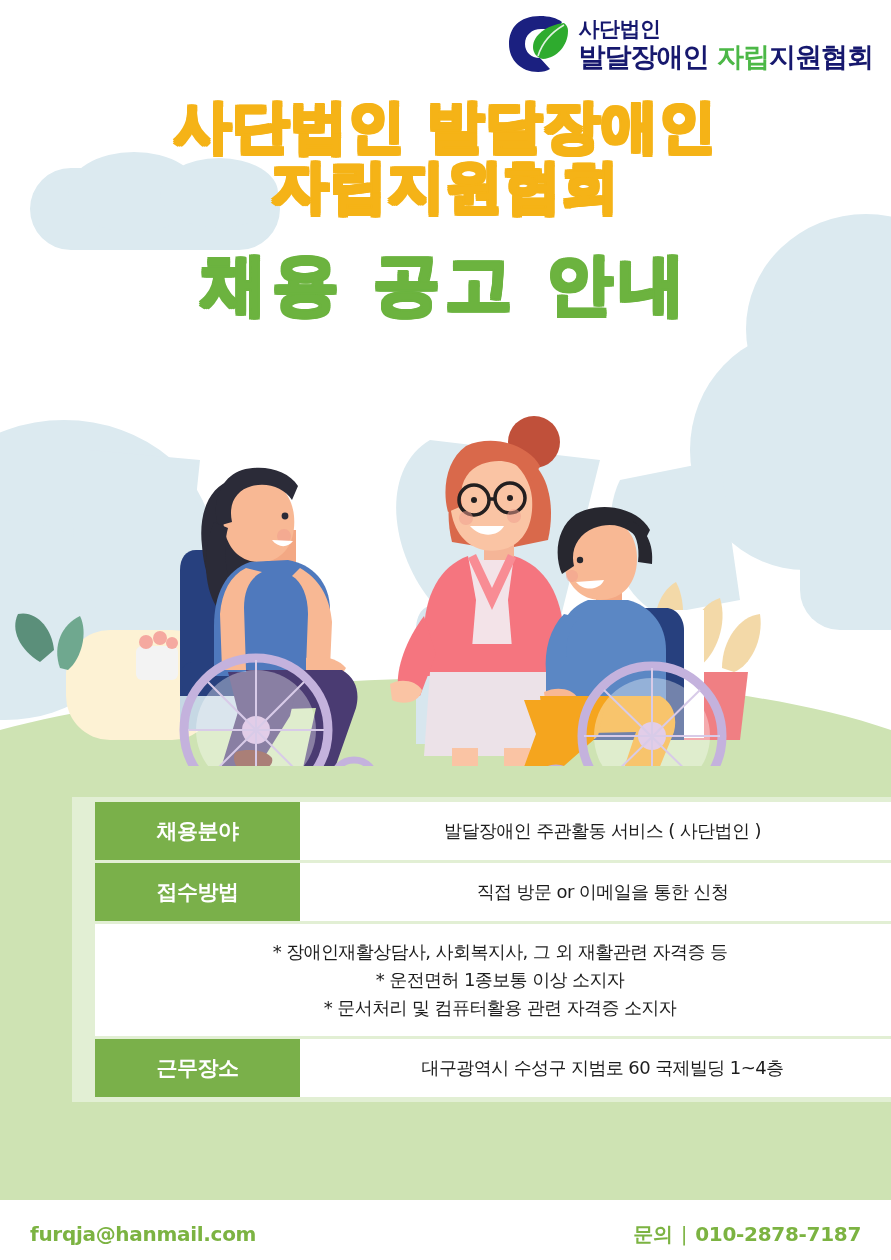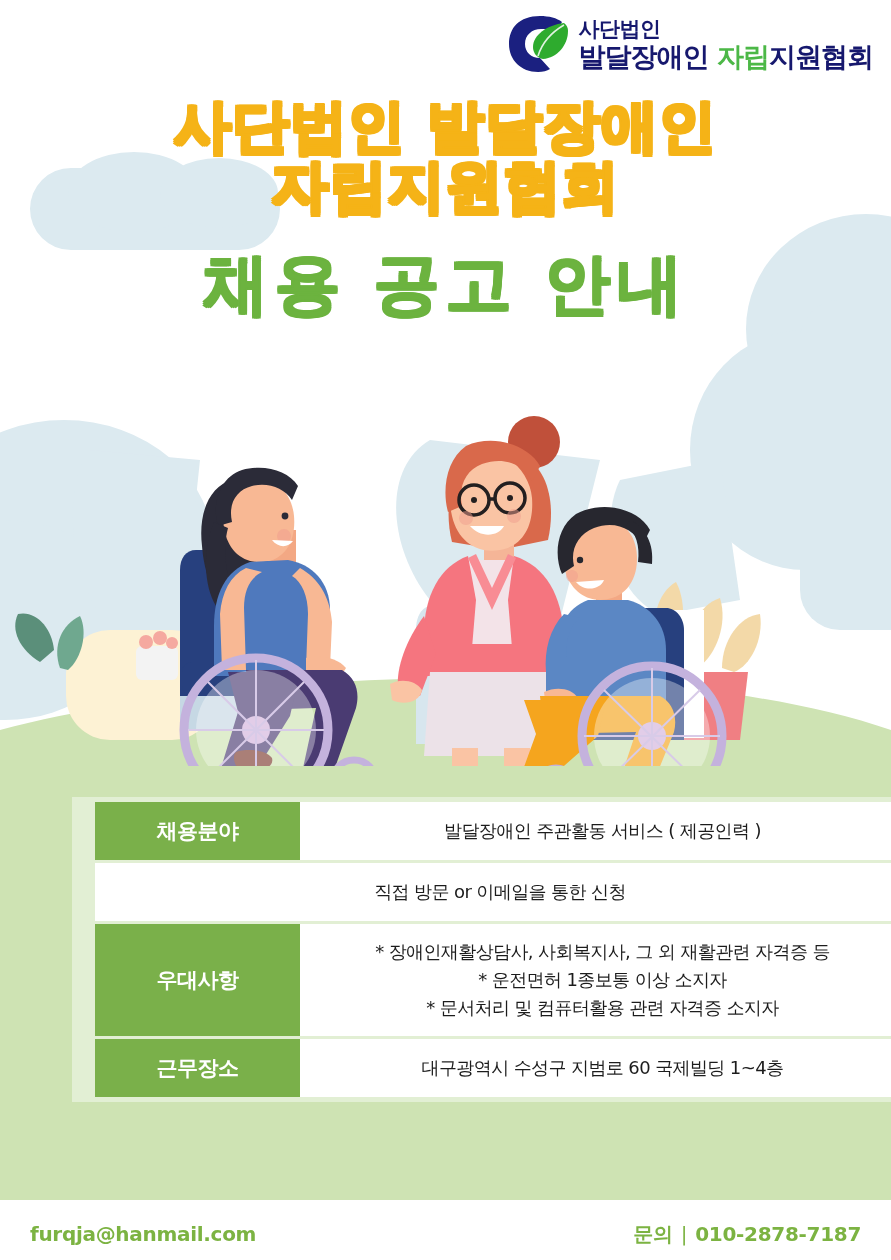--- a/index.html
+++ b/index.html
@@ -41,21 +41,21 @@
   .title-main{
     font-family:"DejaVu Sans","Liberation Sans",sans-serif;
     font-weight:bold;color:#f5b317;
     font-size:57px;line-height:60px;letter-spacing:1px;
     text-shadow:
       2px 0 0 #f5b317,-2px 0 0 #f5b317,0 2px 0 #f5b317,0 -2px 0 #f5b317,
       2px 2px 0 #f5b317,-2px -2px 0 #f5b317,2px -2px 0 #f5b317,-2px 2px 0 #f5b317;
   }
   .title-sub{
     margin-top:34px;
-    font-weight:normal;color:#6cb33f;
+    font-weight:bold;color:#6cb33f;
     font-size:66px;line-height:70px;letter-spacing:6px;
     text-shadow:
       2px 0 0 #6cb33f,-2px 0 0 #6cb33f,0 2px 0 #6cb33f,0 -2px 0 #6cb33f,
       2px 2px 0 #6cb33f,-2px -2px 0 #6cb33f,2px -2px 0 #6cb33f,-2px 2px 0 #6cb33f;
   }
 
   
   .illus{position:absolute;left:0;top:400px;width:891px;height:420px;z-index:10;}
   .illus svg{display:block;}
 
@@ -287,33 +287,33 @@
     </svg>
   </div>
 
   <div class="green-panel"></div>
 
   <div class="table">
 
     <div class="row">
       <div class="cell-label">채용분야</div>
       <div class="cell-value r-h1">
-        <div class="ln">발달장애인 주관활동 서비스 ( 제공인력 )</div>
+        <div class="ln">발달장애인 주관활동 서비스 ( 사단법인 )</div>
       </div>
     </div>
 
 
     <div class="row">
+      <div class="cell-label">접수방법</div>
       <div class="cell-value r-h1">
         <div class="ln">직접 방문 or 이메일을 통한 신청</div>
       </div>
     </div>
 
     <div class="row">
-      <div class="cell-label">우대사항</div>
       <div class="cell-value r-h3">
         <div class="ln">* 장애인재활상담사, 사회복지사, 그 외 재활관련 자격증 등</div>
         <div class="ln">* 운전면허 1종보통 이상 소지자</div>
         <div class="ln">* 문서처리 및 컴퓨터활용 관련 자격증 소지자</div>
       </div>
     </div>
 
     <div class="row">
       <div class="cell-label">근무장소</div>
       <div class="cell-value r-h1">

